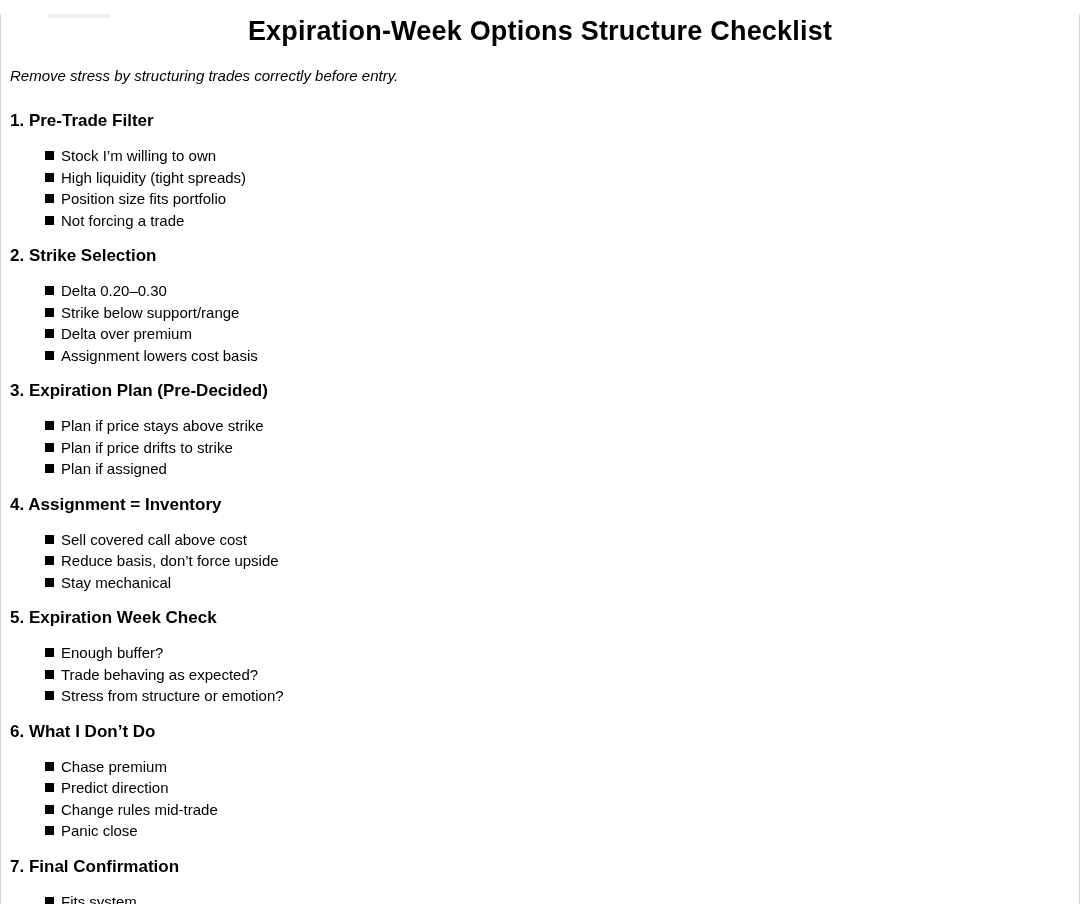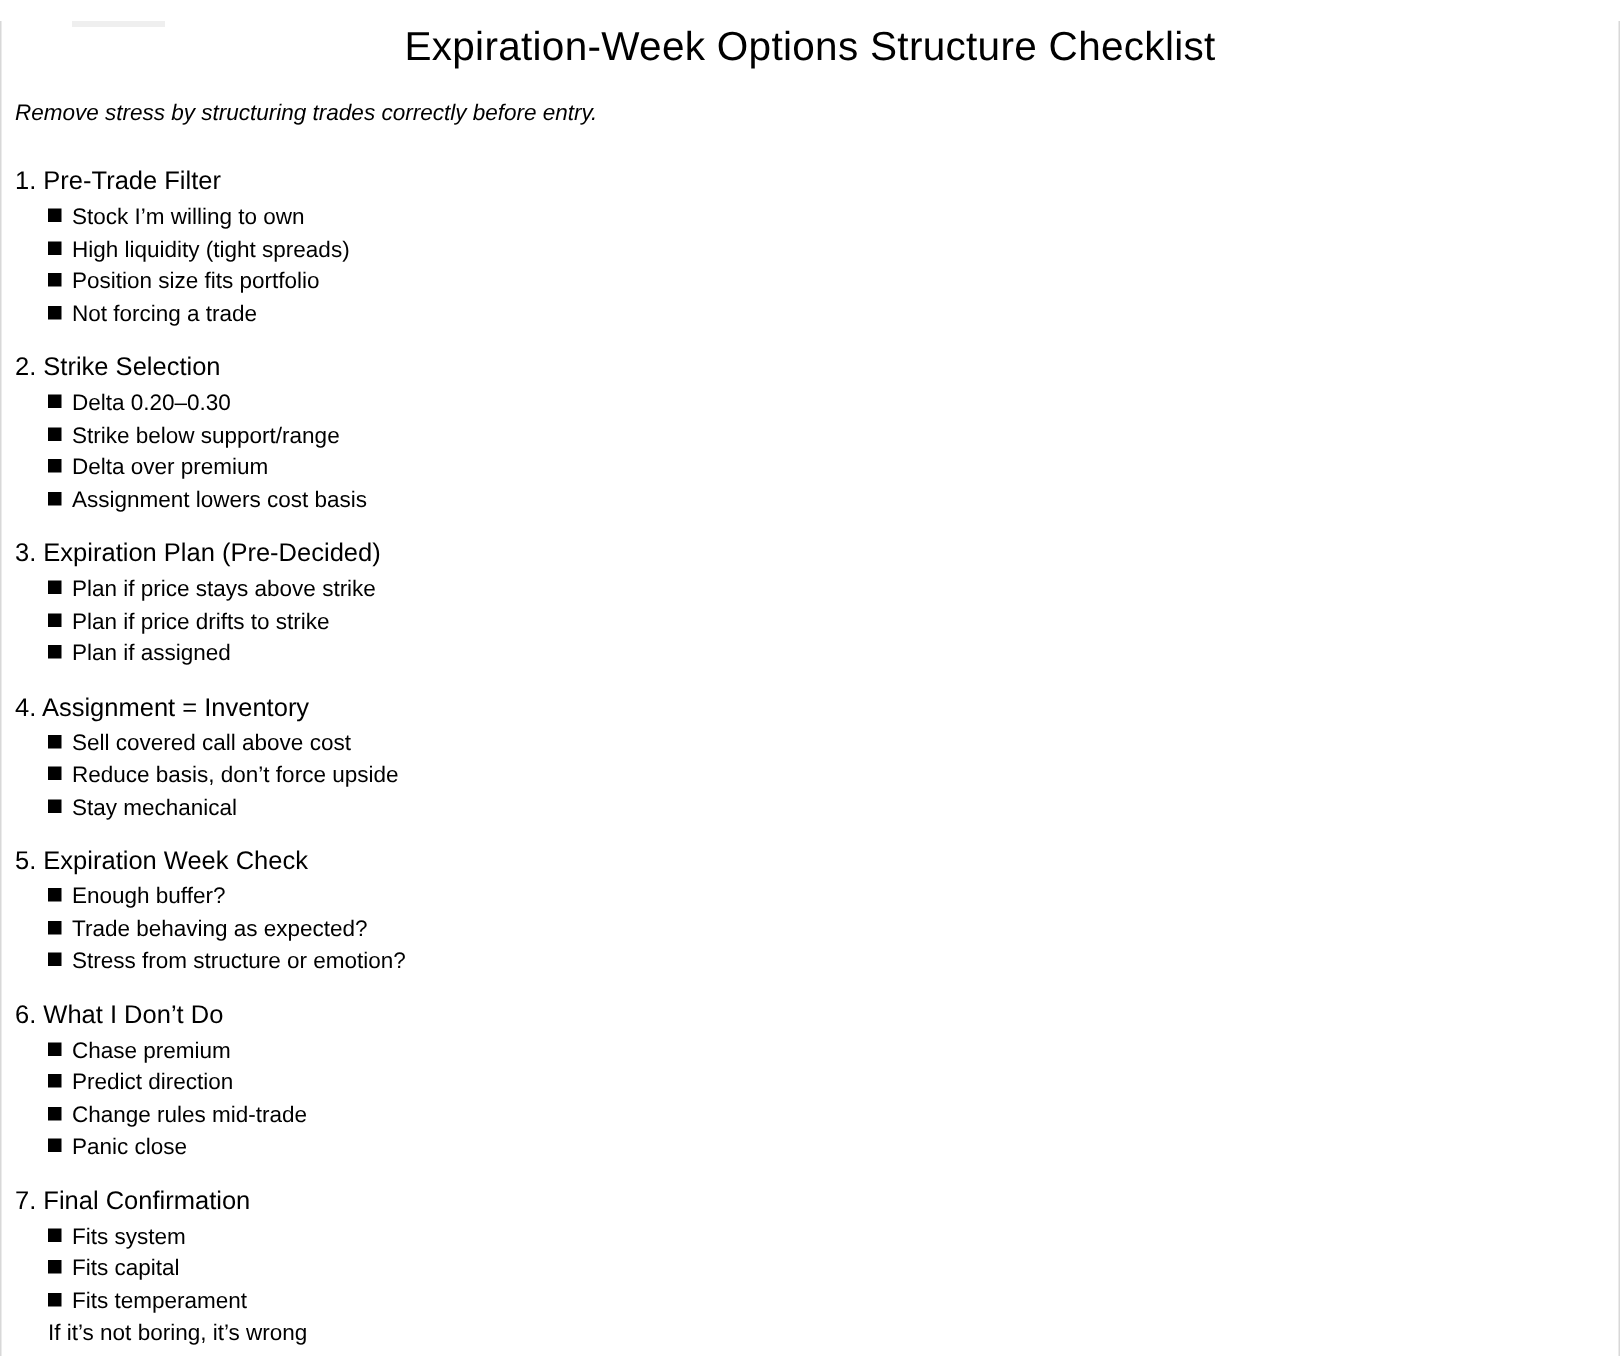--- a/index.html
+++ b/index.html
@@ -18,21 +18,21 @@
   .page {
     width: 1080px;
     height: 904px;
     box-sizing: border-box;
     padding: 0;
     position: relative;
   }
   .doc-title {
     text-align: center;
     font-size: 27px;
-    font-weight: 400;
+    font-weight: 700;
     letter-spacing: 0.2px;
     margin: 14px 0 0 0;
     line-height: 34px;
   }
   .doc-subtitle {
     font-size: 15px;
     font-style: italic;
     margin: 18px 0 0 10px;
     line-height: 20px;
   }
@@ -43,25 +43,25 @@
     margin: 0 0 0 0;
     padding: 0;
   }
   .section + .section {
     margin-top: 14px;
   }
   .section-heading {
     font-size: 17px;
     line-height: 22px;
     margin: 0 0 2px 10px;
-    font-weight: 400;
+    font-weight: 700;
   }
   ul.items {
     list-style: none;
-    margin: 0;
+    margin: 13px;
     padding: 0;
   }
   li.item {
     font-size: 15px;
     line-height: 21.5px;
     margin: 0 0 0 32px;
     padding: 0;
     display: flex;
     align-items: baseline;
   }

